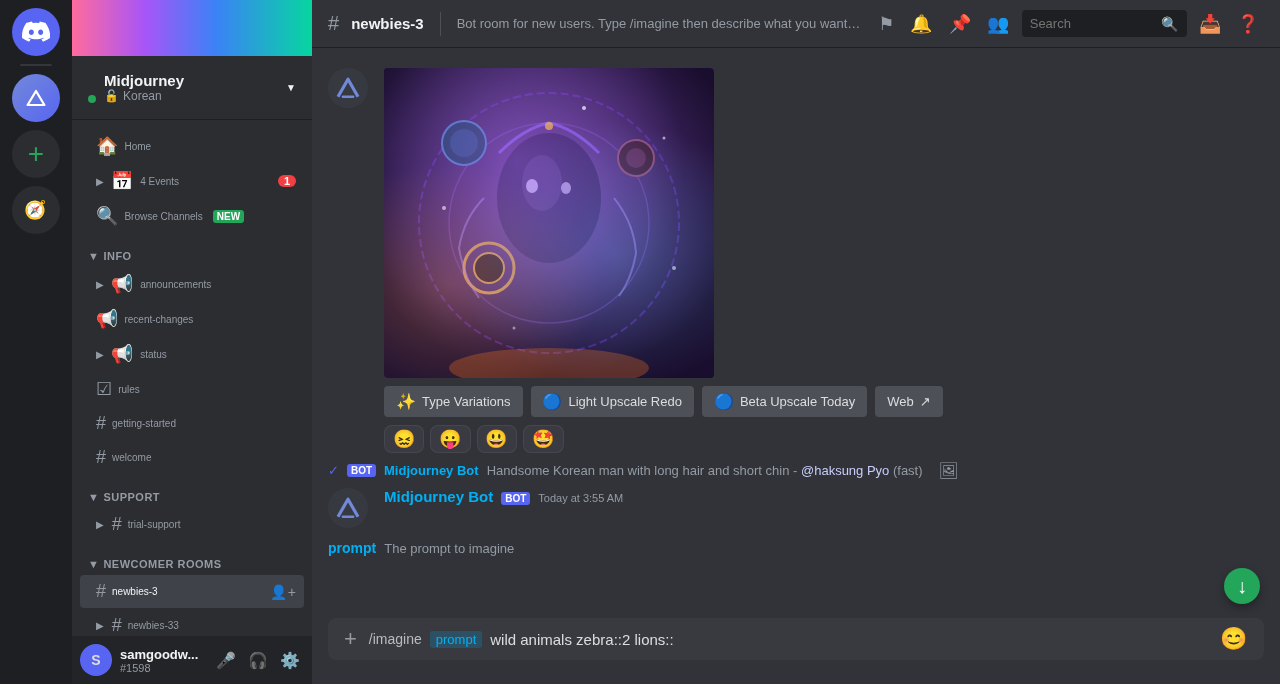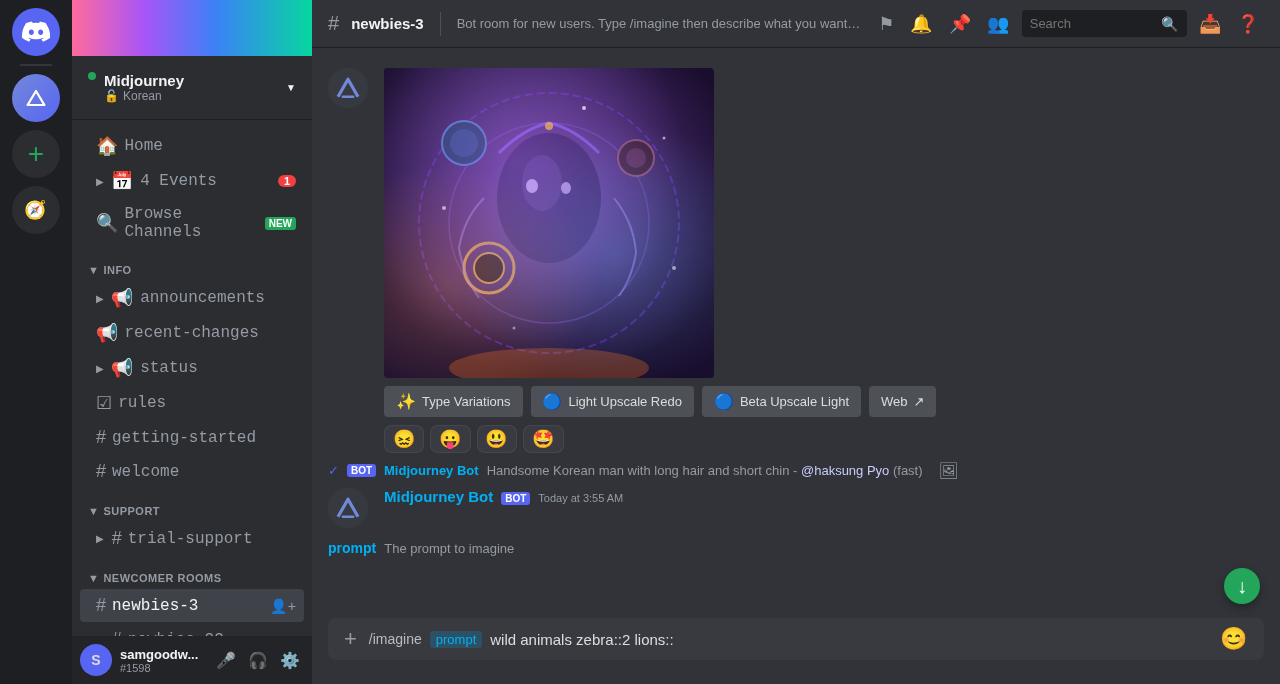--- a/index.html
+++ b/index.html
@@ -48,39 +48,39 @@
       border-bottom: 1px solid #1e1f22;
       display: flex;
       align-items: center;
       justify-content: space-between;
       cursor: pointer;
       font-weight: 600;
       color: #f2f3f5;
       font-size: 15px;
     }
     .server-header .status-dot { width: 8px; height: 8px; border-radius: 50%; background: #23a55a; margin-right: 8px; flex-shrink: 0; }
-    .server-header-left { display: flex; align-items: flex-start; }
+    .server-header-left { display: flex; align-items: flex-end; }
     .server-header-subtitle { font-size: 12px; color: #949ba4; font-weight: 400; display: flex; align-items: center; gap: 4px; }
     .channel-sidebar-header-info { display: flex; flex-direction: column; }
 
     .channel-list { flex: 1; overflow-y: auto; padding: 8px 0; }
     .channel-item {
       display: flex;
       align-items: center;
       padding: 6px 8px 6px 16px;
       cursor: pointer;
       border-radius: 4px;
       margin: 1px 8px;
       color: #949ba4;
       font-size: 15px;
       gap: 6px;
     }
     .channel-item.active { background: #404249; color: #f2f3f5; }
     .channel-icon { font-size: 18px; color: #949ba4; flex-shrink: 0; }
-    .channel-name { font-size: 16px; font-family: Liberation Mono, monospace; }
+    .channel-name { font-size: 10px; }
     .category-header {
       display: flex;
       align-items: center;
       padding: 16px 8px 4px 16px;
       font-size: 11px;
       font-weight: 700;
       color: #949ba4;
       text-transform: uppercase;
       letter-spacing: 0.5px;
       cursor: pointer;
@@ -496,21 +496,21 @@
           <button class="msg-btn">
             <span class="btn-icon">✨</span>
             <span>Type Variations</span>
           </button>
           <button class="msg-btn">
             <span class="btn-icon">🔵</span>
             <span>Light Upscale Redo</span>
           </button>
           <button class="msg-btn">
             <span class="btn-icon">🔵</span>
-            <span>Beta Upscale Light</span>
+            <span>Beta Upscale Today</span>
           </button>
           <button class="msg-btn">
             <span>Web</span>
             <span>↗</span>
           </button>
         </div>
 
         <div class="reactions">
           <div class="reaction">😖</div>
           <div class="reaction">😛</div>

